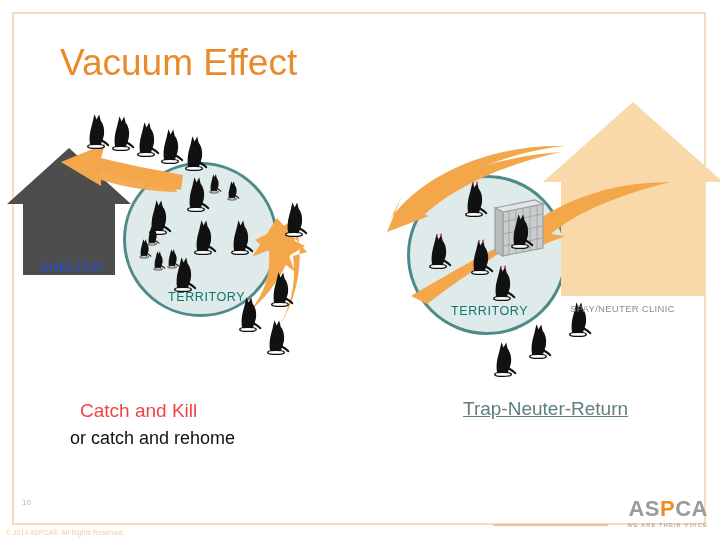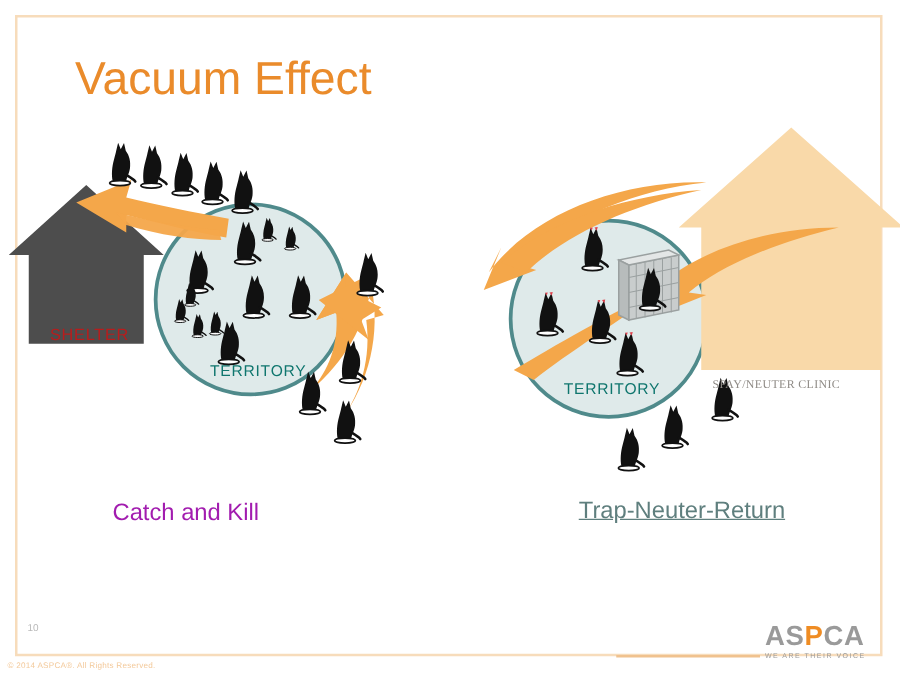--- a/index.html
+++ b/index.html
@@ -16,37 +16,37 @@
 
   .panel{position:absolute;top:100px;width:350px;height:300px;}
   #panel-left{left:5px;}
   #panel-right{left:375px;}
 
   .territory{position:absolute;border-radius:50%;
              background:#dfeaea;border:3px solid #4f8a8b;box-sizing:border-box;}
   .territory-label{position:absolute;color:#0f766e;font-size:12.5px;
                    letter-spacing:0.6px;white-space:nowrap;}
 
-  .shelter-label{position:absolute;color:#b91c1c;font-size:13px;
+  .shelter-label{position:absolute;color:#1d4ed8;font-size:13px;
                  letter-spacing:0.6px;white-space:nowrap;}
   .clinic-label{position:absolute;color:#8f8b86;font-size:9.5px;
-                letter-spacing:0.3px;white-space:nowrap;font-family:Liberation Serif, serif;}
+                letter-spacing:0.3px;white-space:nowrap;}
 
   .caption{position:absolute;font-size:19px;white-space:nowrap;}
-  #cap-left{left:90px;top:400px;color:#a21caf;}
+  #cap-left{left:80px;top:400px;color:#ef4444;}
   #cap-left-sub{position:absolute;left:70px;top:428px;font-size:18px;color:#111;
                 white-space:nowrap;}
   #cap-right{left:463px;top:398px;color:#5f7f7e;text-decoration:underline;}
 
   #slide-number{position:absolute;left:22px;top:498px;font-size:8px;color:#b9b9b9;text-align:right;}
   #copyright{position:absolute;left:6px;top:529px;font-size:6.5px;color:#f3c99a;
              letter-spacing:0.2px;white-space:nowrap;}
 
   
-  #logo{position:absolute;right:12px;top:498px;width:96px;height:36px;text-align:left;}
+  #logo{position:absolute;right:12px;top:498px;width:96px;height:36px;text-align:right;}
   #logo-word{font-size:22px;font-weight:bold;letter-spacing:0.5px;color:#9a9a9a;
              line-height:22px;position:relative;}
   #logo-word .p{color:#ef8c23;}
   #logo-tag{font-size:5.6px;color:#9a9a9a;letter-spacing:1.2px;margin-top:2px;}
   #logo-rule{position:absolute;right:112px;top:524px;width:115px;height:1.5px;
              background:#f0c28f;}
 
   svg{display:block;}
   .svgwrap{position:absolute;left:0;top:0;}
 </style>
@@ -204,20 +204,21 @@
           <use href="#catR" x="150" y="222"></use>
           <use href="#catR" x="115" y="240"></use>
         </g>
       </svg>
     </div>
 
     <div class="clinic-label" style="left:195px;top:203px;">SPAY/NEUTER CLINIC</div>
   </div>
 
   <div class="caption" id="cap-left">Catch and Kill</div>
+  <div id="cap-left-sub">or catch and rehome</div>
   <div class="caption" id="cap-right">Trap-Neuter-Return</div>
 
   <div id="slide-number">10</div>
   <div id="copyright">© 2014 ASPCA®.  All Rights Reserved.</div>
 
   <div id="logo-rule"></div>
   <div id="logo">
     <div id="logo-word"><span>AS</span><span class="p">P</span><span>CA</span></div>
     <div id="logo-tag">WE ARE THEIR VOICE</div>
   </div>

